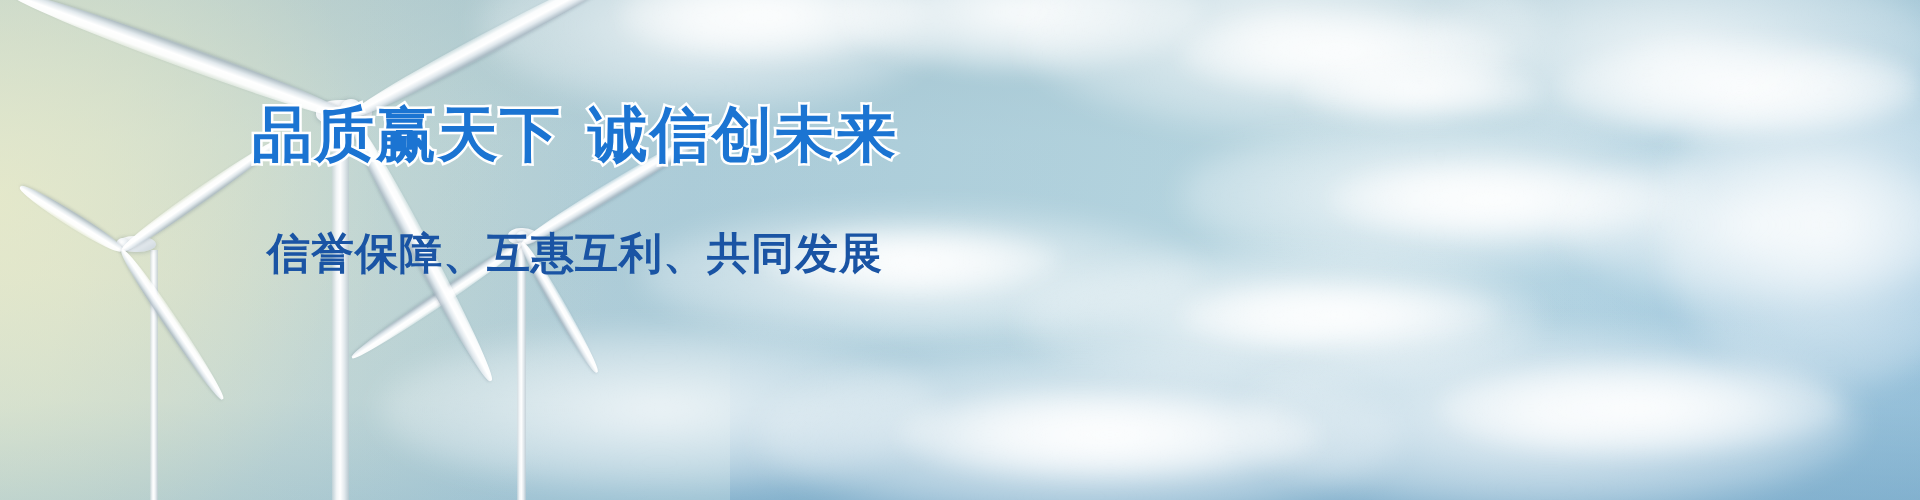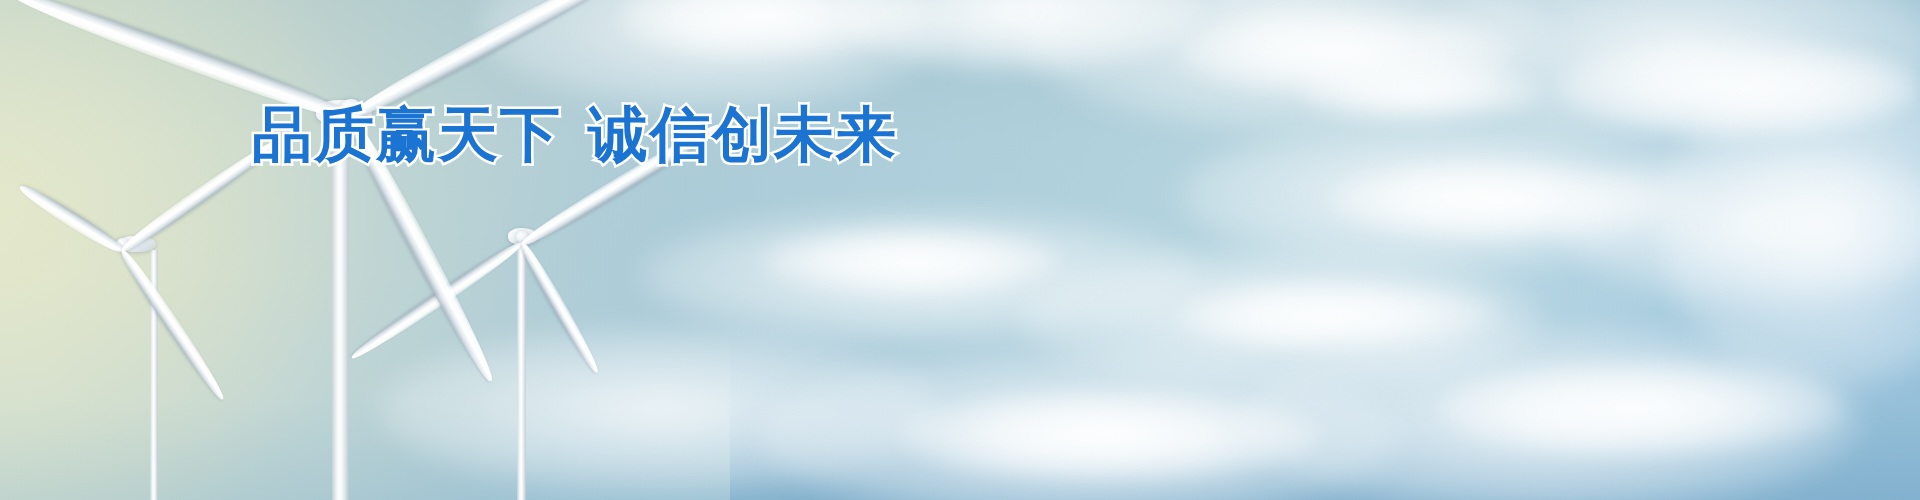--- a/index.html
+++ b/index.html
@@ -187,15 +187,16 @@
     <div class="blade" style="left:350px;top:106px;width:330px;height:21px;transform:rotate(-28deg);"></div>
 
     <div class="blade" style="left:350px;top:106px;width:300px;height:20px;transform:rotate(62deg);"></div>
   </div>
 
   <div class="text-wrap">
 
     <div class="headline"><span>品质赢天下</span><span class="gap"></span><span>诚信创未来</span></div>
 
 
+    <div class="tagline">信誉保障、互惠互利、共同发展</div>
   </div>
 
 </div>
 
 </body></html>

